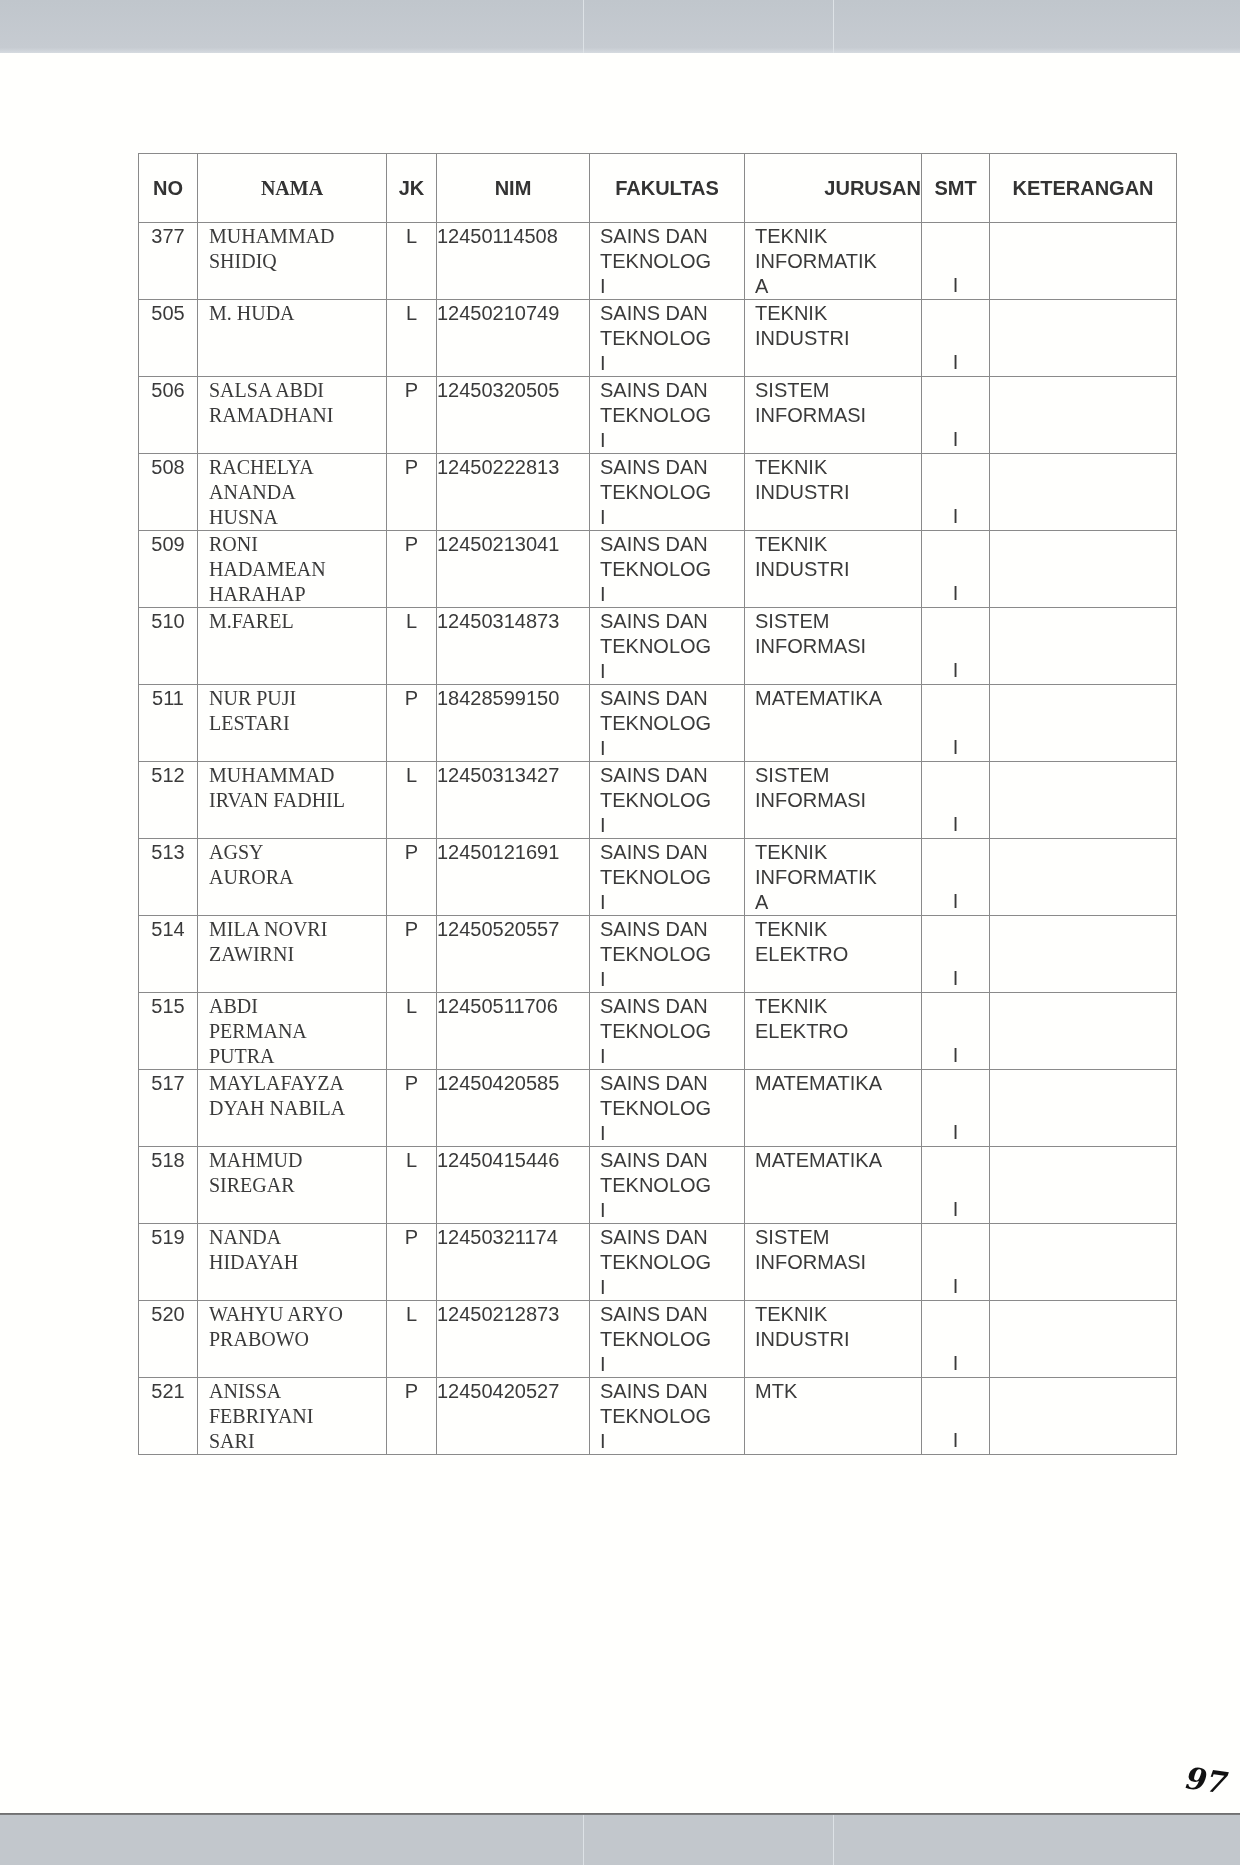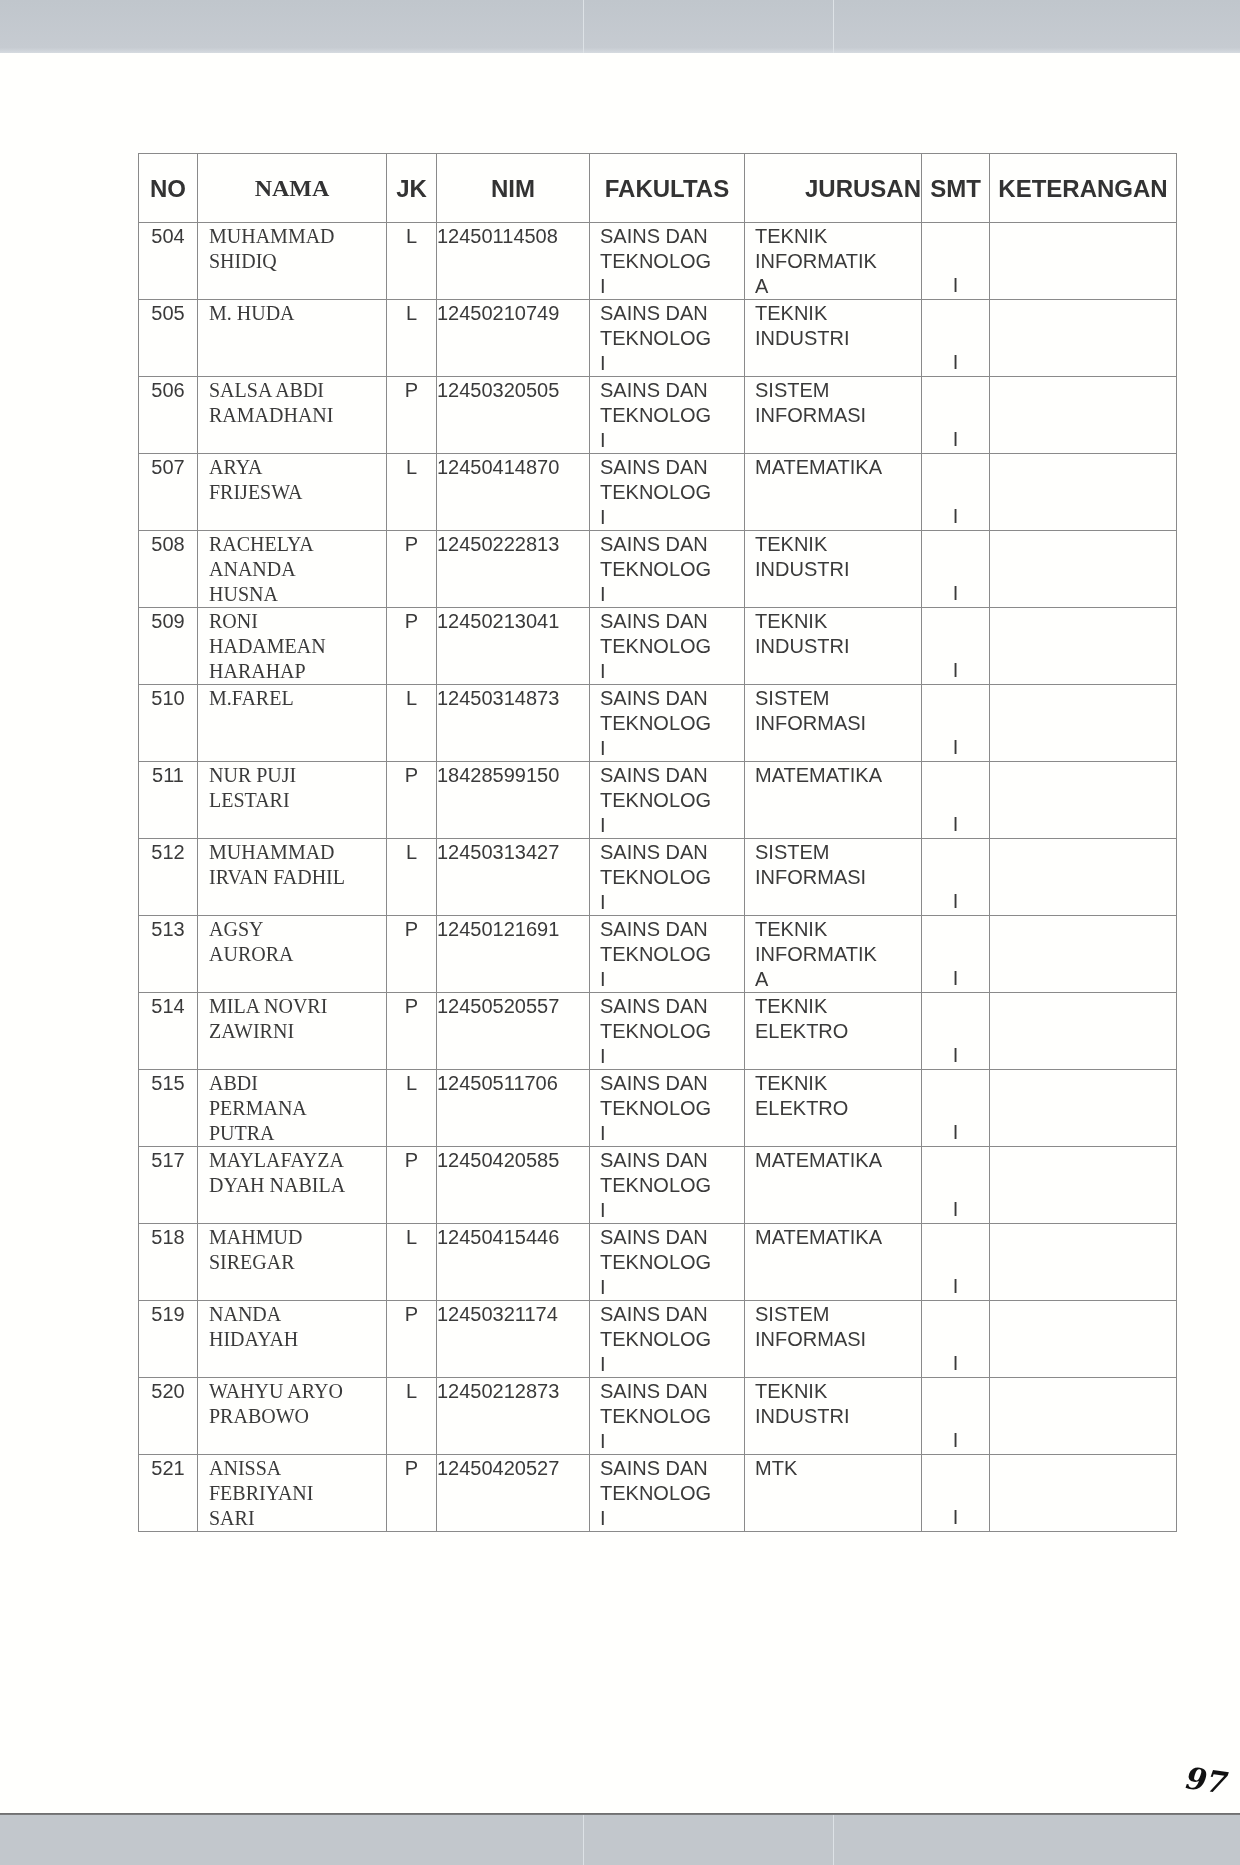--- a/index.html
+++ b/index.html
@@ -58,21 +58,21 @@
       vertical-align: top;
       font-size: 20px;
       line-height: 25px;
       padding: 0;
     }
     table.roster th {
       height: 68px;
       vertical-align: middle;
       text-align: center;
       font-weight: bold;
-      font-size: 24px;
+      font-size: 20px;
       color: #333;
     }
     table.roster td {
       height: 74px;
       padding-top: 1px;
     }
     .c-no { width: 58px; text-align: center; }
     .c-nama { width: 177px; padding-left: 11px !important; font-family: Liberation Serif, serif; }
     .c-jk { width: 49px; text-align: center; }
     .c-nim { width: 152px; text-align: left; }
@@ -126,21 +126,21 @@
       <th class="c-jk">JK</th>
       <th class="c-nim">NIM</th>
       <th class="c-fak" style="padding-left:0 !important;">FAKULTAS</th>
       <th class="c-jur" style="padding-left:0 !important;text-align:right;">JURUSAN</th>
       <th class="c-smt">SMT</th>
       <th class="c-ket">KETERANGAN</th>
     </tr>
   </thead>
   <tbody id="roster-body">
       <tr>
-        <td class="c-no">504</td>
+        <td class="c-no">377</td>
         <td class="c-nama">
           <span class="cell-line">MUHAMMAD</span>
           <span class="cell-line">SHIDIQ</span>
         </td>
         <td class="c-jk">L</td>
         <td class="c-nim">12450114508</td>
         <td class="c-fak">
           <span class="cell-line">SAINS DAN</span>
           <span class="cell-line">TEKNOLOG</span>
           <span class="cell-line">I</span>
@@ -185,41 +185,20 @@
         <td class="c-jk">P</td>
         <td class="c-nim">12450320505</td>
         <td class="c-fak">
           <span class="cell-line">SAINS DAN</span>
           <span class="cell-line">TEKNOLOG</span>
           <span class="cell-line">I</span>
         </td>
         <td class="c-jur">
           <span class="cell-line">SISTEM</span>
           <span class="cell-line">INFORMASI</span>
-        </td>
-        <td class="c-smt">
-          <span class="smt-val">I</span>
-        </td>
-        <td class="c-ket"></td>
-      </tr>
-      <tr>
-        <td class="c-no">507</td>
-        <td class="c-nama">
-          <span class="cell-line">ARYA</span>
-          <span class="cell-line">FRIJESWA</span>
-        </td>
-        <td class="c-jk">L</td>
-        <td class="c-nim">12450414870</td>
-        <td class="c-fak">
-          <span class="cell-line">SAINS DAN</span>
-          <span class="cell-line">TEKNOLOG</span>
-          <span class="cell-line">I</span>
-        </td>
-        <td class="c-jur">
-          <span class="cell-line">MATEMATIKA</span>
         </td>
         <td class="c-smt">
           <span class="smt-val">I</span>
         </td>
         <td class="c-ket"></td>
       </tr>
       <tr>
         <td class="c-no">508</td>
         <td class="c-nama">
           <span class="cell-line">RACHELYA</span>

